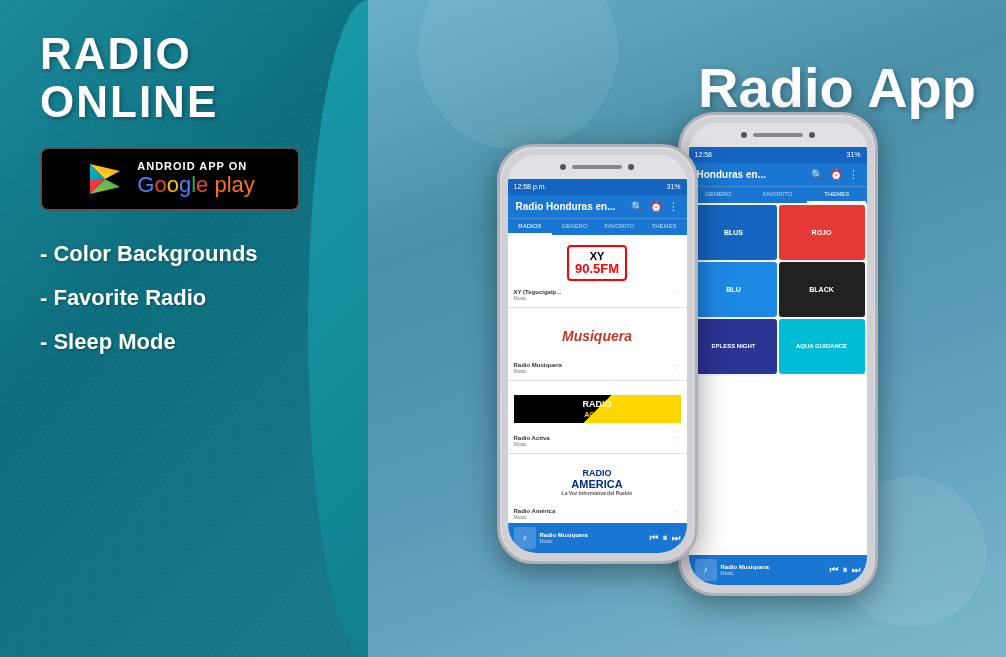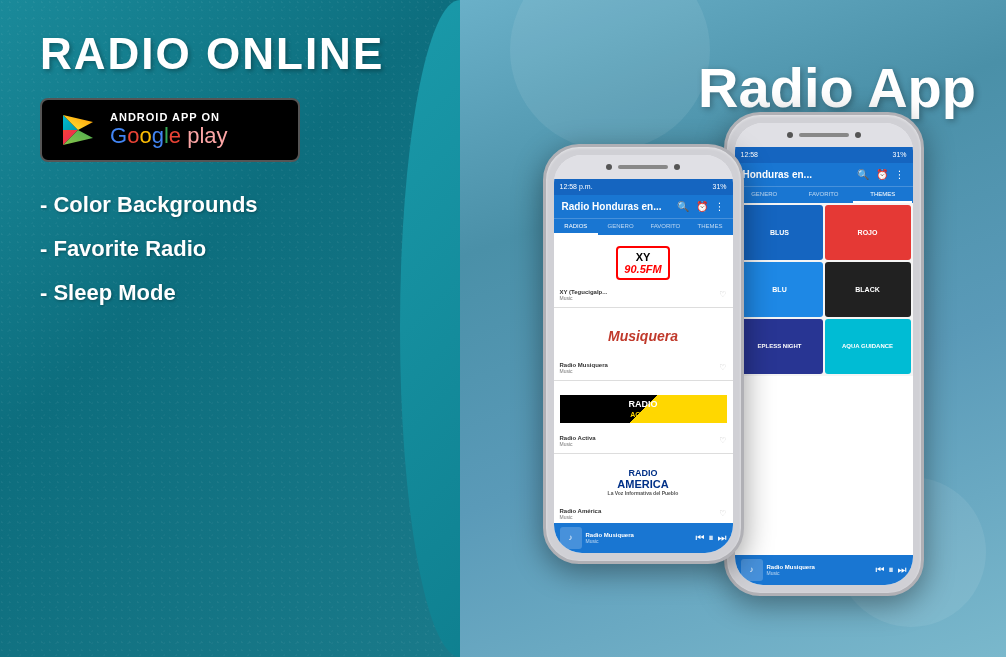--- a/index.html
+++ b/index.html
@@ -7,21 +7,21 @@
     body {
       width: 1006px;
       height: 657px;
       overflow: hidden;
       font-family: Arial, sans-serif;
       display: flex;
     }
 
     
     .left-panel {
-      width: 460px;
+      width: 368px;
       height: 657px;
       background: linear-gradient(135deg, #1a8a9a 0%, #0d6e7e 40%, #1a7a8a 100%);
       position: relative;
       display: flex;
       flex-direction: column;
       padding: 30px 30px 30px 40px;
       overflow: hidden;
     }
 
     .left-panel::after {
@@ -64,20 +64,21 @@
       border: 2px solid #555;
       border-radius: 8px;
       padding: 10px 16px;
       display: flex;
       align-items: center;
       gap: 12px;
       width: 260px;
       margin-bottom: 30px;
       position: relative;
       z-index: 1;
+      justify-content: center;
     }
 
     .play-icon {
       width: 40px;
       height: 40px;
     }
 
     .badge-text {
       display: flex;
       flex-direction: column;
@@ -321,23 +322,22 @@
       color: #000;
       font-weight: 900;
       font-size: 11px;
       padding: 3px 6px;
       border-radius: 4px;
       text-align: center;
       line-height: 1.1;
     }
 
     .xy-logo .freq {
-      font-size: 11px;
+      font-size: 13px;
       color: #f00;
-      font-style: italic;
     }
 
     
     .musiquera-logo {
       font-family: Liberation Sans, sans-serif;
       color: #c0392b;
       font-size: 14px;
       font-weight: bold;
       font-style: italic;
     }
@@ -476,21 +476,21 @@
 
       <path d="M5,35 L20,20 L5,20 Z" fill="url(#g3)"></path>
 
       <path d="M5,35 L20,20 L35,28 Z" fill="url(#g4)"></path>
 
       <polygon points="5,5 35,20 5,35" fill="none"></polygon>
     </svg>
     <div class="badge-text">
       <span class="badge-small">ANDROID APP ON</span>
       <span class="badge-google">
-        <span style="color:#4285f4">G</span><span style="color:#ea4335">o</span><span style="color:#fbbc05">o</span><span style="color:#4285f4">g</span><span style="color:#34a853">l</span><span style="color:#ea4335">e</span> <span style="color:#fca5a5">play</span>
+        <span style="color:#4285f4">G</span><span style="color:#ea4335">o</span><span style="color:#fbbc05">o</span><span style="color:#4285f4">g</span><span style="color:#34a853">l</span><span style="color:#ea4335">e</span> <span style="color:#f97316">play</span>
       </span>
     </div>
   </div>
 
   <div class="features-list">
     <div class="feature-item">- Color Backgrounds</div>
     <div class="feature-item">- Favorite Radio</div>
     <div class="feature-item">- Sleep Mode</div>
   </div>
 </div>

